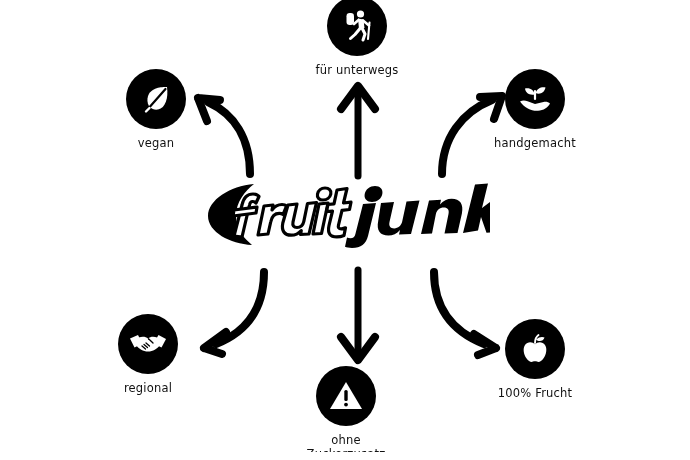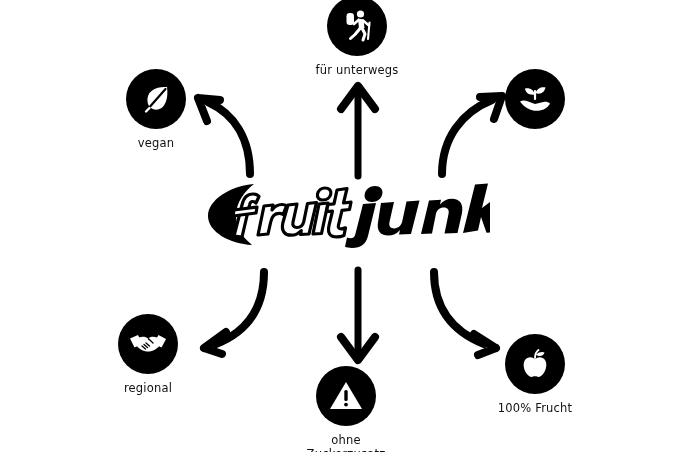--- a/index.html
+++ b/index.html
@@ -162,20 +162,21 @@
         <path d="M19.5 15.5 C14 16.5, 10.5 13.5, 10 9.5 C15 8.5, 19 11, 19.5 15.5 Z" fill="#fff"></path>
 
         <path d="M20.5 14 C22 9.5, 26.5 7.5, 30.5 8.5 C29.5 13.5, 25 16, 20.5 14 Z" fill="#fff"></path>
 
         <path d="M5 22.5 C7.5 21, 10 21.2, 12.5 22.2 L20 25 L28.5 23
                  C31 22.6, 33.5 23, 35 24.5
                  C33 28.5, 28.5 31.5, 23 31.8
                  C16.5 32.2, 10 29.5, 5 22.5 Z" fill="#fff"></path>
       </svg>
     </div>
+    <div class="caption">handgemacht</div>
   </div>
 
   <div class="feature" style="left:148px; top:314px;">
     <div class="badge">
       <svg width="40" height="40" viewBox="0 0 40 40">
 
         <path d="M2 14.5 L10 11 L14.5 19.5 L6.5 23.5 Z" fill="#fff"></path>
 
         <path d="M38 15 L30.5 11 L25.5 19.5 L33.5 23.5 Z" fill="#fff"></path>
 
@@ -196,21 +197,21 @@
       <svg width="40" height="40" viewBox="0 0 40 40">
         <path d="M20 6 L36 33 L4 33 Z" fill="#fff"></path>
         <rect x="18.3" y="14" width="3.4" height="11" rx="1.6" fill="#000"></rect>
         <circle cx="20" cy="28.6" r="1.9" fill="#000"></circle>
       </svg>
     </div>
     <div class="caption">ohne
 Zuckerzusatz</div>
   </div>
 
-  <div class="feature" style="left:535px; top:334px;">
+  <div class="feature" style="left:535px; top:319px;">
     <div class="badge">
       <svg width="36" height="36" viewBox="0 0 36 36">
 
         <path d="M18 12 C18 8, 19.5 5.5, 21.5 4" stroke="#fff" stroke-width="1.9" stroke-linecap="round" fill="none"></path>
 
         <path d="M19 8.5 C22 5.5, 26 5.5, 27.5 6.5 C26.5 10, 22 11.5, 19 8.5 Z" fill="#fff"></path>
 
         <path d="M18 13.2 C15.5 10.5, 10.5 10.2, 8 14 C5.6 17.6, 6.6 23.5, 9.6 27.5
                  C11.6 30.2, 14 31.6, 16 30.6 C17.3 30, 18.7 30, 20 30.6
                  C22 31.6, 24.4 30.2, 26.4 27.5 C29.4 23.5, 30.4 17.6, 28 14

